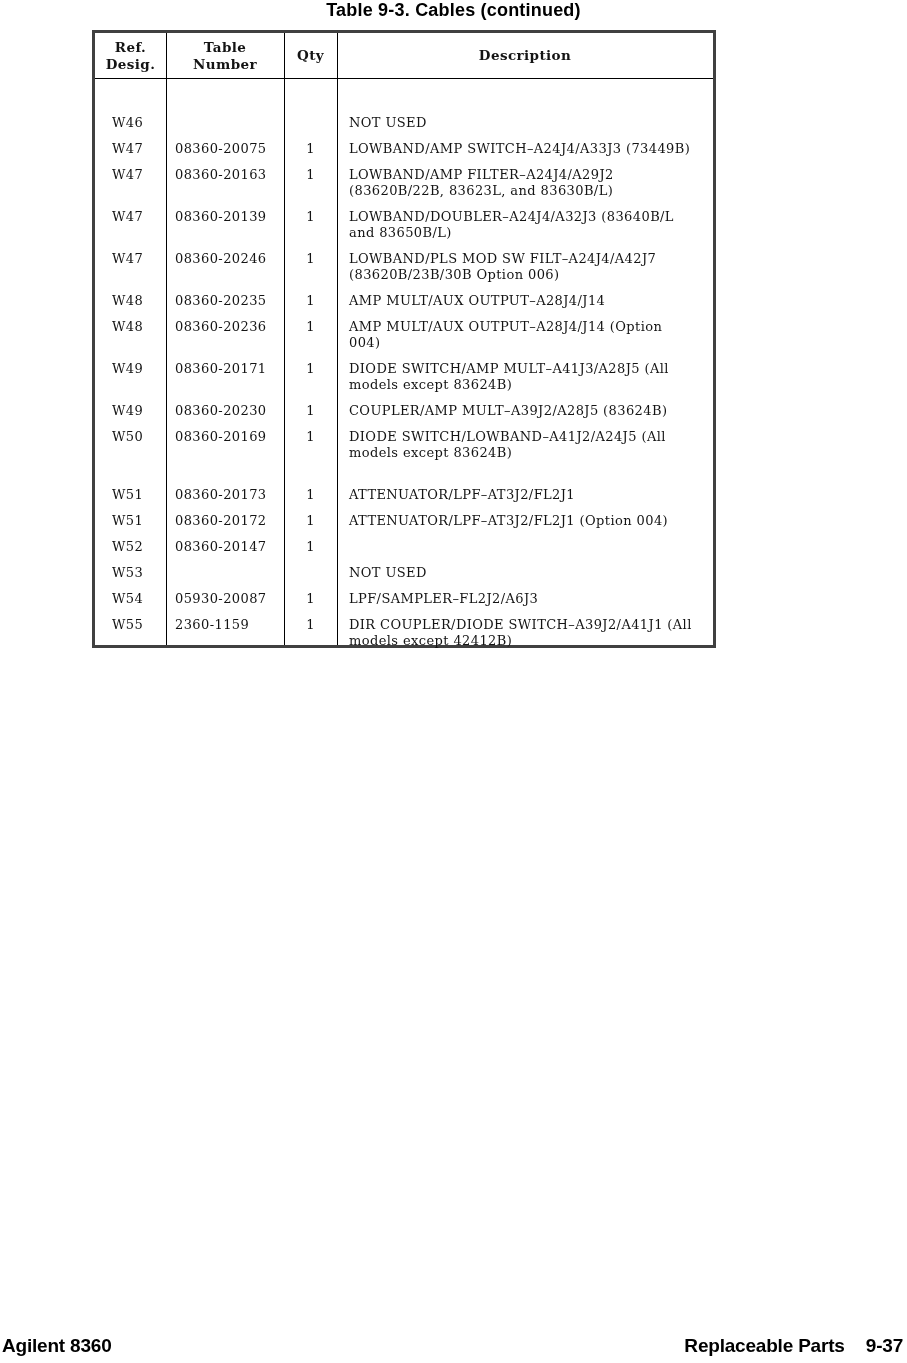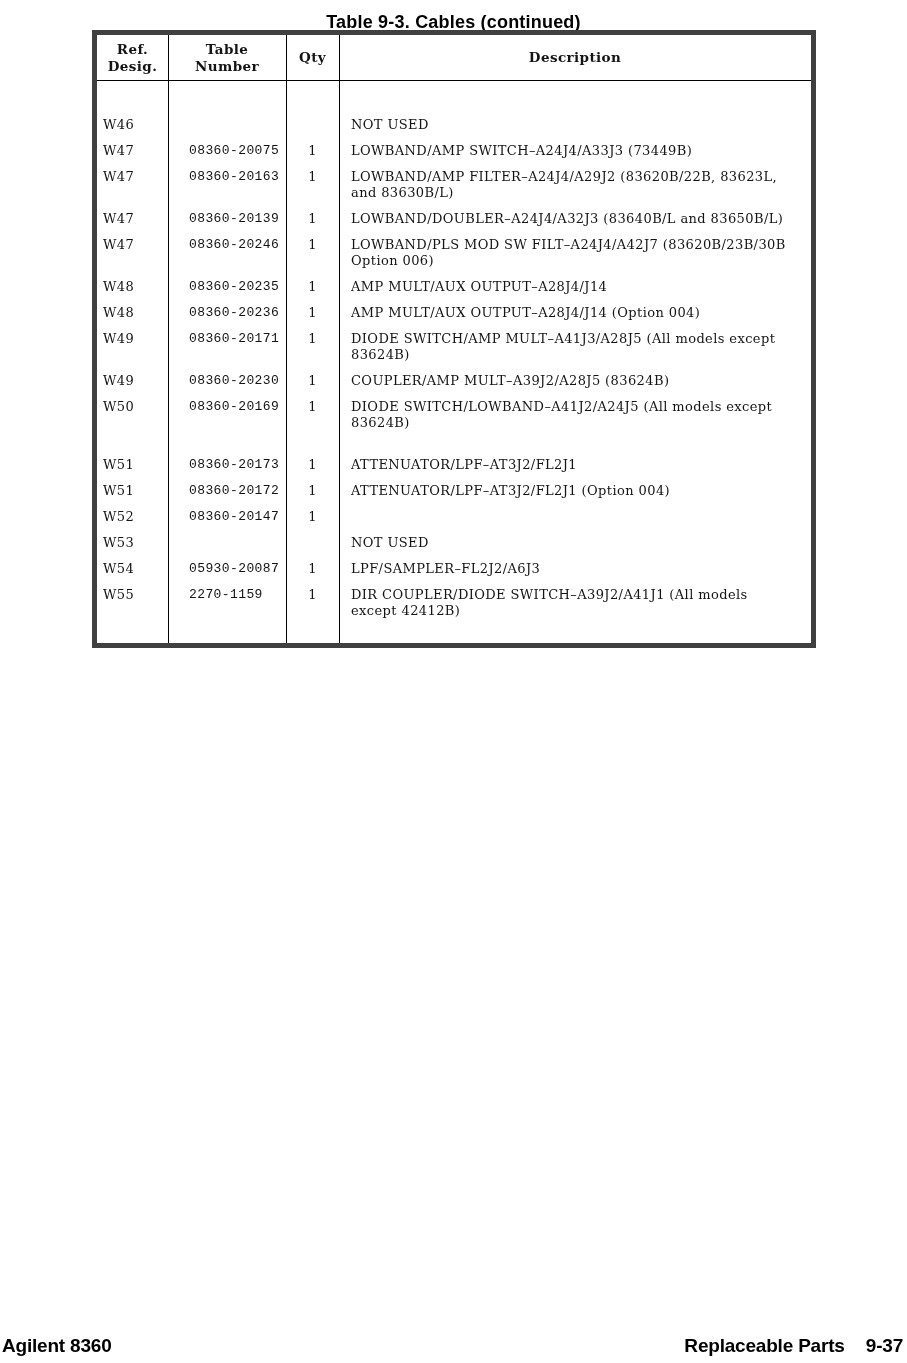--- a/index.html
+++ b/index.html
@@ -7,37 +7,37 @@
     position: relative;
     width: 907px;
     height: 1363px;
     background: #ffffff;
     font-family: "DejaVu Serif", serif;
     color: #141414;
     overflow: hidden;
   }
   .title {
     position: absolute;
-    top: 12px;
+    top: 0;
     left: 0;
     right: 0;
     text-align: center;
     font-family: "Liberation Sans", sans-serif;
     font-weight: bold;
     font-size: 18px;
     letter-spacing: 0.2px;
     color: #000000;
   }
   .parts-table {
     position: absolute;
     left: 92px;
     top: 30px;
-    width: 724px;
+    width: 624px;
     height: 618px;
-    border: 5px solid #404040;
+    border: 3px solid #404040;
     box-sizing: border-box;
   }
   .vline {
     position: absolute;
     top: 0;
     bottom: 0;
     width: 1px;
     background: #000000;
   }
   .v1 { left: 71px; }
@@ -61,22 +61,22 @@
     font-size: 13px;
     letter-spacing: 0.4px;
   }
   .trow {
     display: grid;
     grid-template-columns: 71px 118px 53px 1fr;
     line-height: 16px;
     margin-bottom: 10px;
   }
   .trow.gap-before { margin-top: 26px; }
-  .cell.ref  { padding-left: 6px; }
-  .cell.part { padding-left: 21px; font-family: Liberation Mono, monospace; }
+  .cell.ref  { padding-left: 6px; margin-left: 11px; }
+  .cell.part { padding-left: 9px; }
   .cell.qty  { text-align: center; }
   .cell.desc { padding-left: 12px; padding-right: 16px; }
   .footer {
     position: absolute;
     left: 2px;
     right: 4px;
     top: 1335px;
     display: flex;
     justify-content: space-between;
     align-items: flex-end;
@@ -202,21 +202,21 @@
           <div class="cell desc">NOT USED</div>
         </div>
         <div class="trow">
           <div class="cell ref">W54</div>
           <div class="cell part">05930-20087</div>
           <div class="cell qty">1</div>
           <div class="cell desc">LPF/SAMPLER–FL2J2/A6J3</div>
         </div>
         <div class="trow">
           <div class="cell ref">W55</div>
-          <div class="cell part">2270-1159</div>
+          <div class="cell part">2360-1159</div>
           <div class="cell qty">1</div>
           <div class="cell desc">DIR COUPLER/DIODE SWITCH–A39J2/A41J1 (All models except 42412B)</div>
         </div>
       </div>
   </div>
 
   <div class="footer">
     <span class="f-left">Agilent 8360</span>
     <span class="f-right">
       <span>Replaceable Parts</span>

